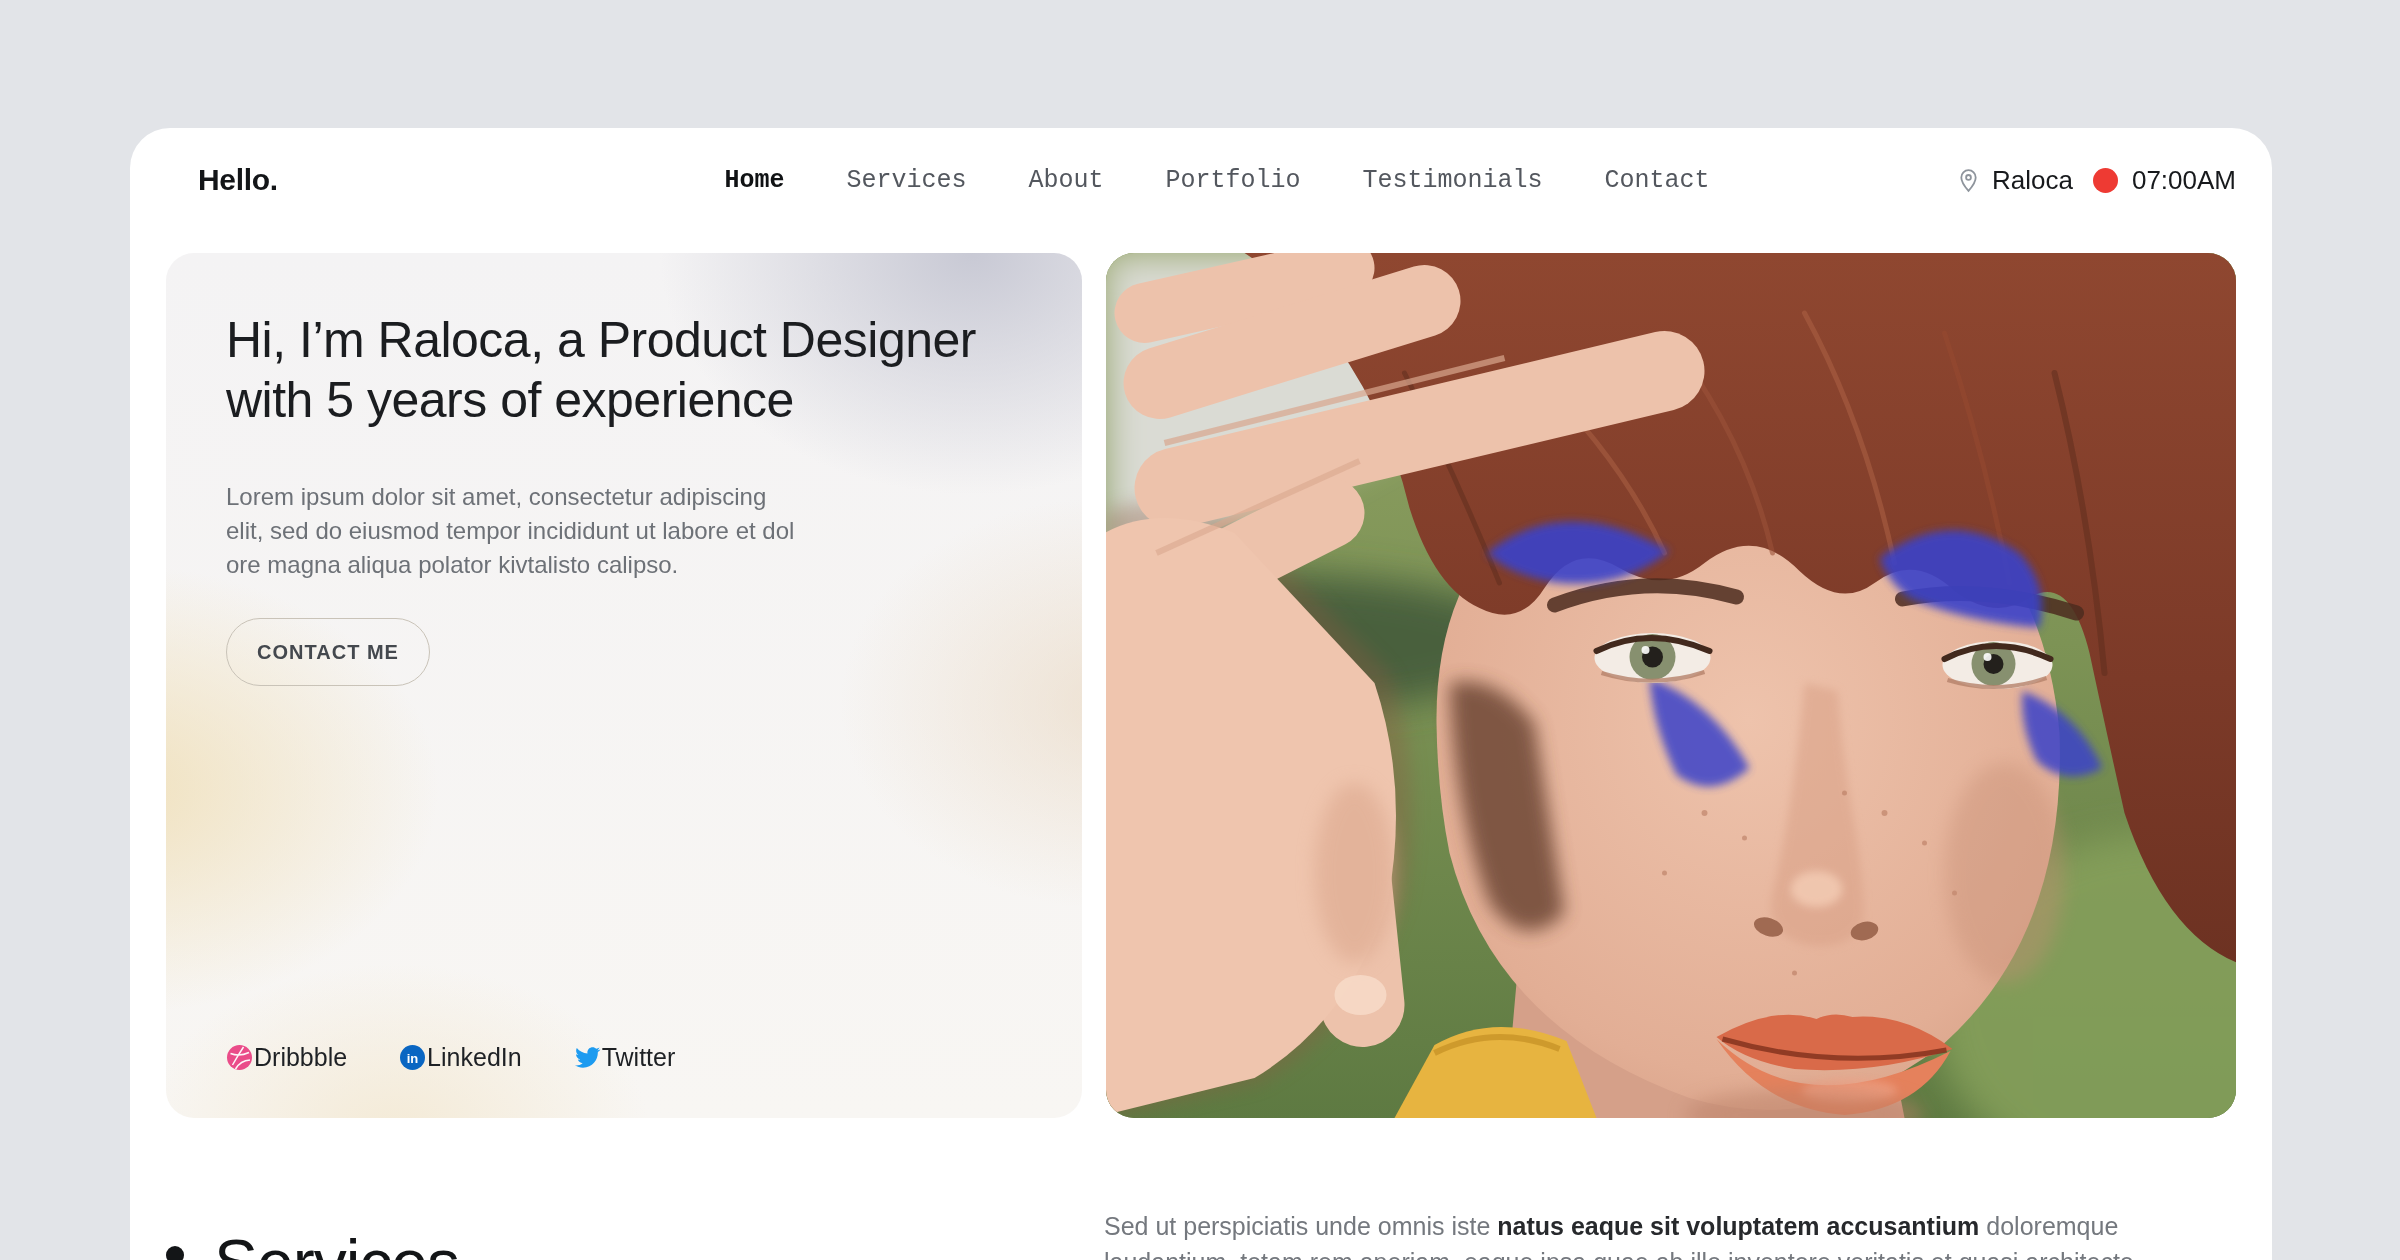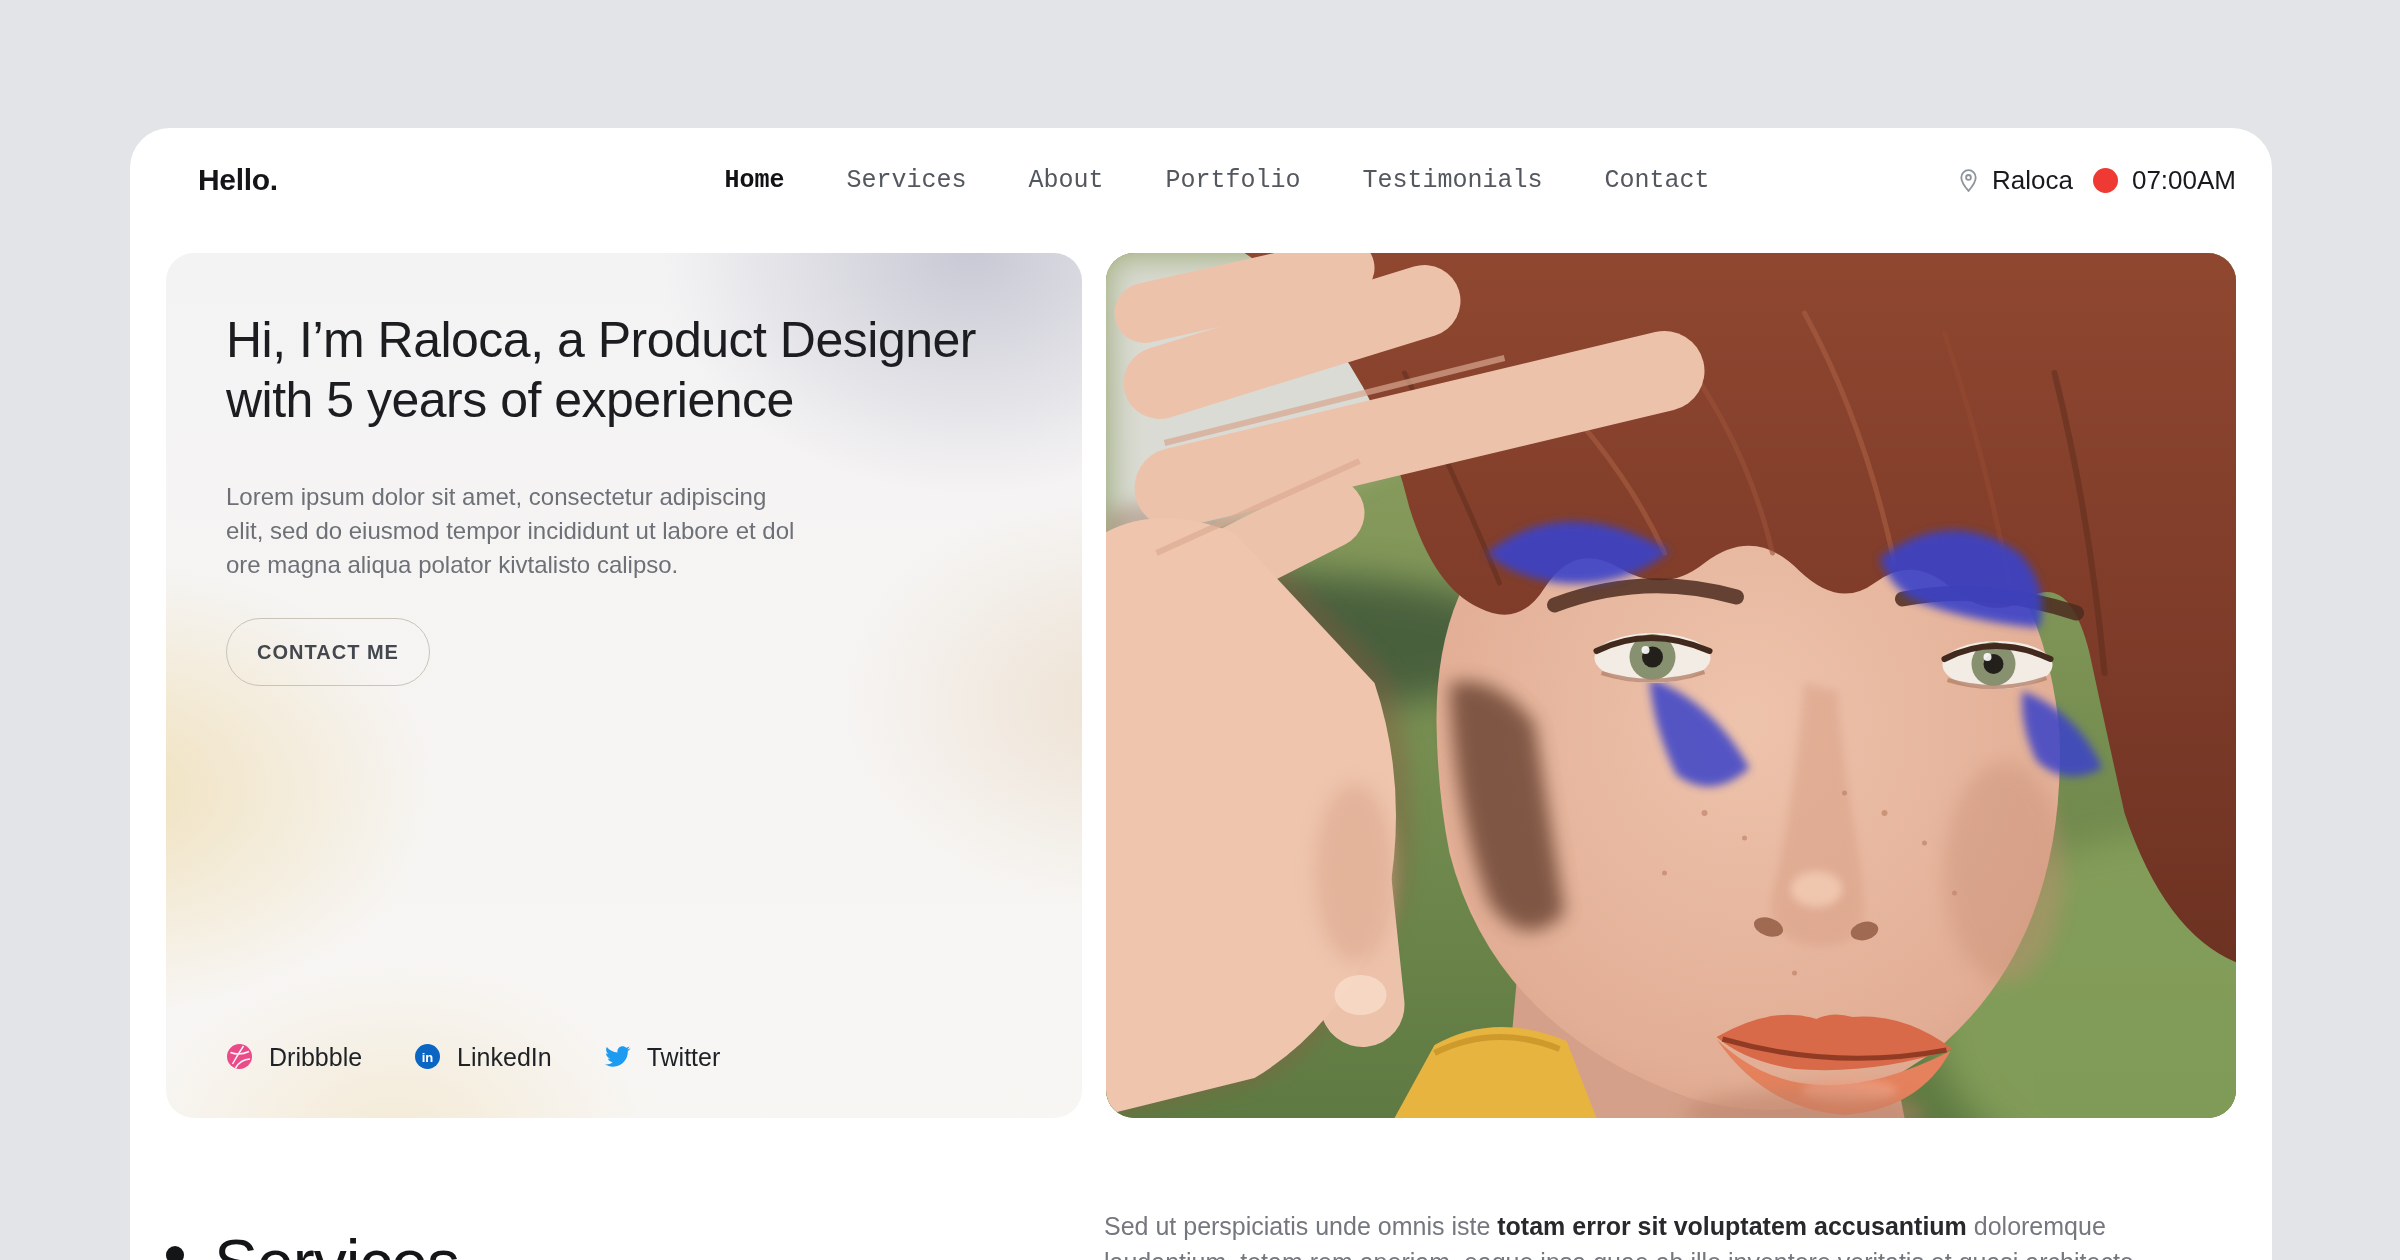--- a/index.html
+++ b/index.html
@@ -57,21 +57,21 @@
     white-space:pre-line;
   }
   .cta {
     margin-top:36px; width:204px; height:68px; border-radius:40px;
     border:1.5px solid #c9c3b8; background:transparent;
     font-family:"Liberation Sans", sans-serif;
     font-size:20px; letter-spacing:1px; color:#44484e; font-weight:700; cursor:pointer;
     display:inline-flex; align-items:center; justify-content:center;
   }
   .socials { position:absolute; left:60px; bottom:46px; display:flex; gap:52px; align-items:center; }
-  .social { display:flex; align-items:flex-start; gap:16px; cursor:pointer;margin-top:36px; }
+  .social { display:flex; align-items:center; gap:1px; cursor:pointer;margin-top:36px; }
   .social svg { width:27px; height:27px; display:block; }
   .social .lbl { font-size:25px; font-weight:500; color:#1e2125; }
   .hero-photo {
     flex:1; height:865px; border-radius:28px; overflow:hidden; position:relative; background:#7d9355;
   }
   .hero-photo svg { width:100%; height:100%; display:block; }
   
   .services {
     position:absolute; left:36px; top:1096px; display:flex; align-items:flex-start; gap:30px;
   }
@@ -261,15 +261,15 @@
         </g>
       </svg>
     </div>
   </div>
 
   <div class="services">
     <span class="bullet"></span>
     <h2>Services</h2>
   </div>
 
-  <p class="intro"><span>Sed ut perspiciatis unde omnis iste </span><b>totam error sit voluptatem accusantium</b><span> doloremque laudantium, totam rem aperiam, eaque ipsa quae ab illo inventore veritatis et quasi architecto beatae vitae dicta sunt</span></p>
+  <p class="intro"><span>Sed ut perspiciatis unde omnis iste </span><b>natus eaque sit voluptatem accusantium</b><span> doloremque laudantium, totam rem aperiam, eaque ipsa quae ab illo inventore veritatis et quasi architecto beatae vitae dicta sunt</span></p>
 
 </div>
 
 </body></html>

